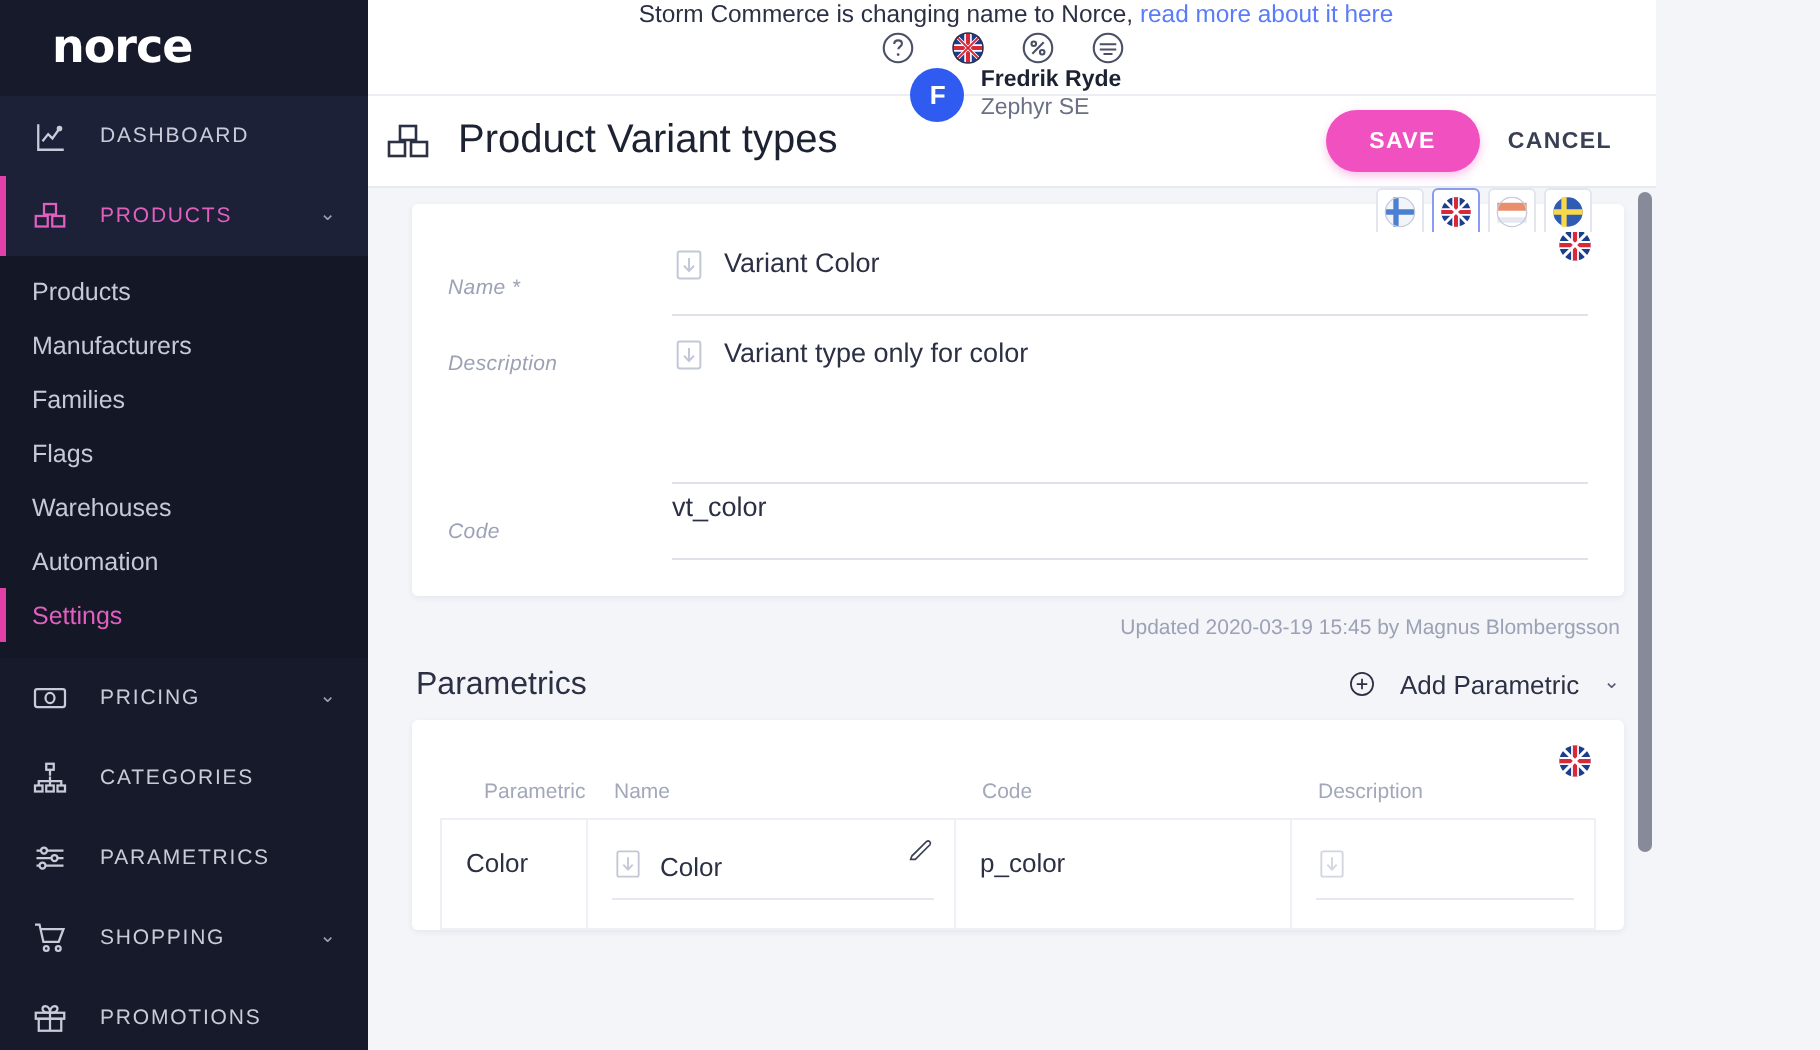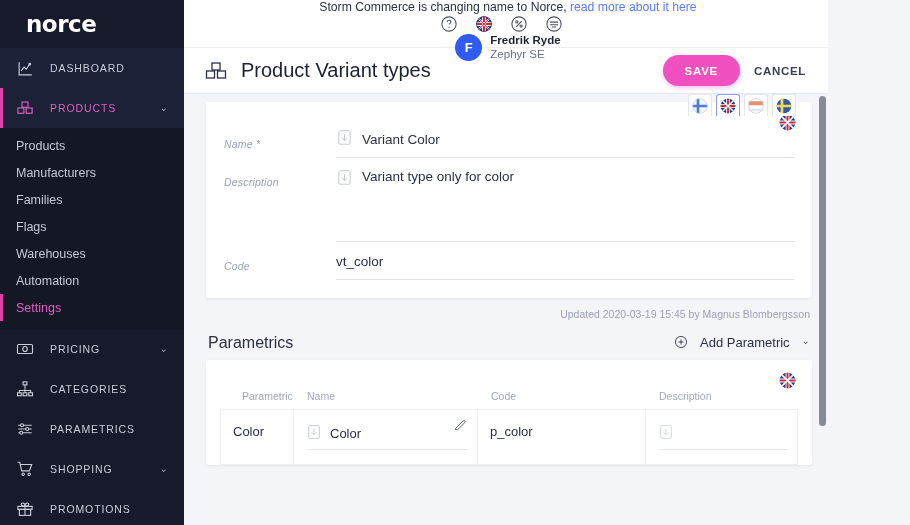--- a/index.html
+++ b/index.html
@@ -127,21 +127,21 @@
     font-size: 13px; font-weight: 600;
     display: flex; align-items: center; justify-content: center;
   }
   .uname { font-size: 11.5px; font-weight: 700; color: #1d2233; line-height: 1.25; }
   .uorg { font-size: 11.5px; color: #6a7085; line-height: 1.25; }
 
   .titlebar {
     height: 46px;
     background: #ffffff;
     display: flex; align-items: center;
-    padding: 0 14px 0 19px;
+    padding: 0 14px 0 7px;
     border-bottom: 1px solid #e8eaf1;
   }
   .title-ic { width: 26px; height: 26px; margin-right: 12px; display:flex; align-items:center; justify-content:center;}
   .ptitle {
     font-size: 20px;
     color: #1d2233;
     font-weight: 400;
     flex: 1;
   }
   .btn-save {
@@ -219,21 +219,21 @@
     flex: 0 0 112px;
     font-size: 10.5px;
     color: #9ca2b5;
     padding-top: 14px;
     letter-spacing: 0.2px;
     font-style: italic;
   }
   .finput {
     flex: 1;
     border-bottom: 1px solid #dfe2ec;
-    display: flex; align-items: center;
+    display: flex; align-items: flex-start;
     min-height: 34px;
     padding-bottom: 2px;
     gap: 9px;
     cursor: text;
   }
   .finput.tall { min-height: 80px; align-items: flex-start; padding-top: 7px; }
   .fval { font-size: 13.5px; color: #2b3044; }
   .fval.plain { padding-left: 0px; }
   .dlicon { flex: 0 0 17px; }
 

